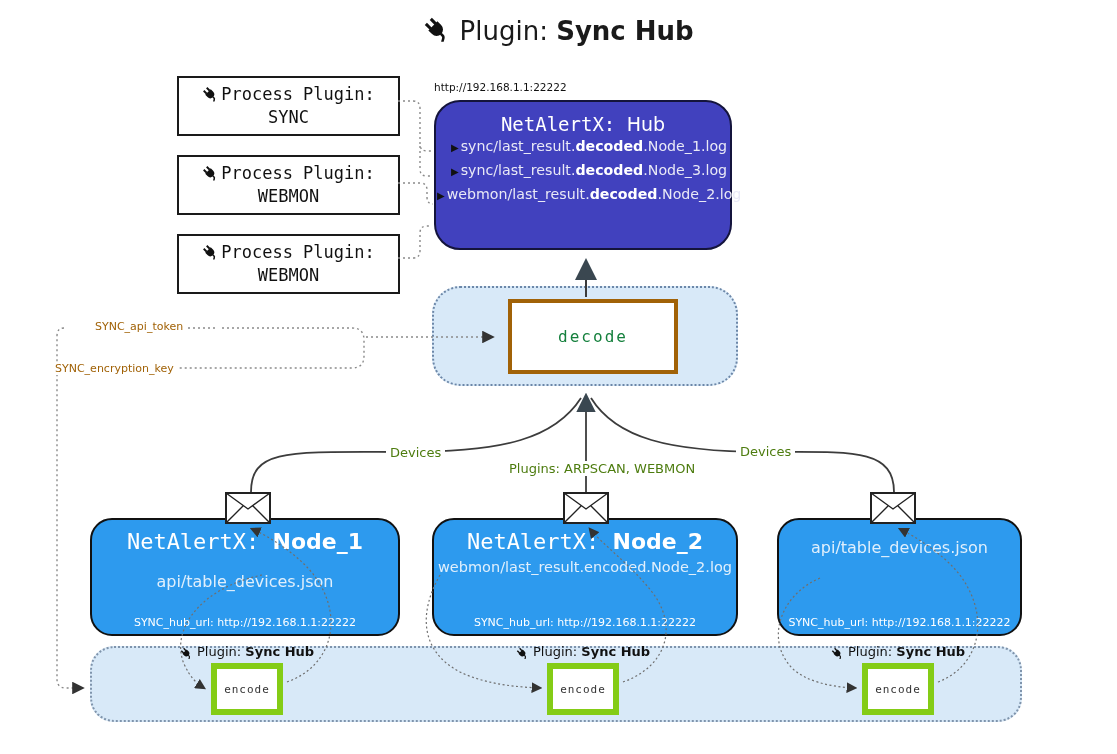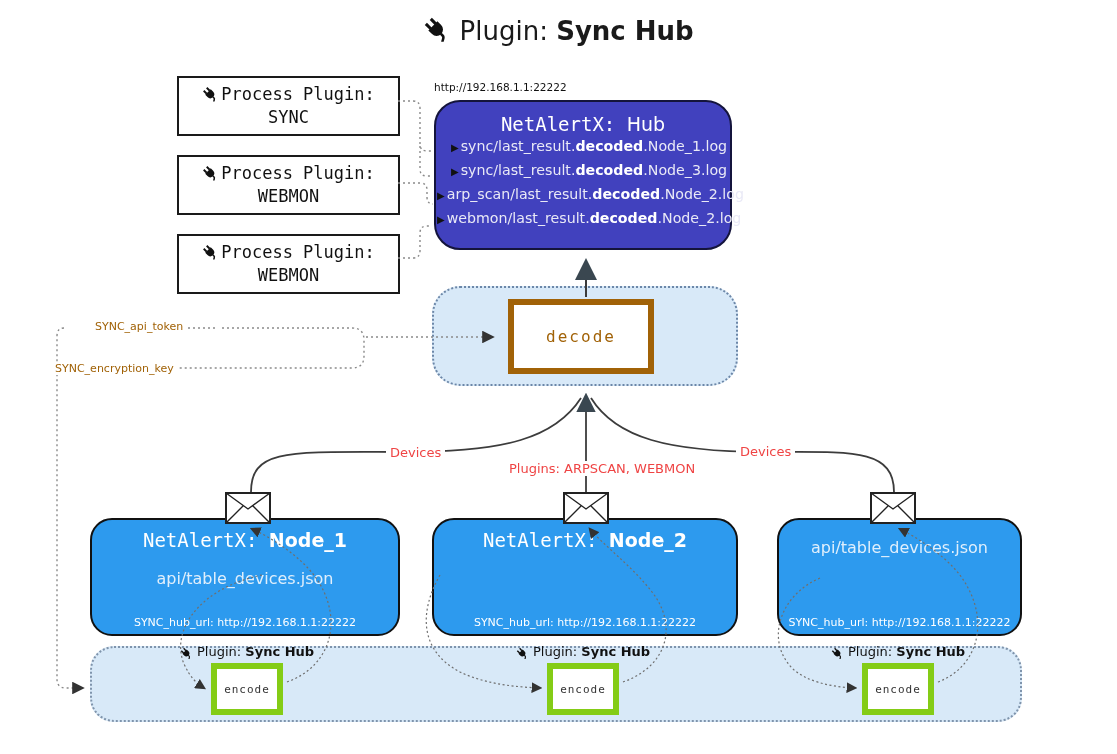--- a/index.html
+++ b/index.html
@@ -25,34 +25,34 @@
   #hub .hub-title{margin-top:11px;text-align:center;color:#fff;font-size:19px;}
   #hub .hub-title .b{font-weight:normal;font-family:"DejaVu Sans","Liberation Sans",sans-serif;}
   .hublog{color:#E9E9F6;font-size:14.2px;line-height:22px;white-space:nowrap;padding-left:15px;}
   .hublog.flush{padding-left:1px;line-height:22px;}
   .hublog .tri{color:#111;font-size:10px;margin-right:2px;}
   .hublog b{color:#fff;}
 
   
   #decode-panel{position:absolute;left:432px;top:286px;width:306px;height:100px;background:#D8E9F8;
         border:2px dotted #6c87a8;border-radius:28px;box-sizing:border-box;}
-  #decode-box{position:absolute;left:508px;top:299px;width:146px;height:75px;background:#fff;
-        border:6px solid #a16207;box-sizing:border-box;display:flex;align-items:center;justify-content:center;
-        font-size:16px;letter-spacing:2px;color:#a16207;}
+  #decode-box{position:absolute;left:508px;top:299px;width:170px;height:75px;background:#fff;
+        border:4px solid #a16207;box-sizing:border-box;display:flex;align-items:center;justify-content:center;
+        font-size:16px;letter-spacing:2px;color:#15803d;}
 
   
   .cfg{position:absolute;background:#fff;padding:0 3px;font-size:11px;color:#a16207;z-index:6;}
 
   
-  .edge-label{position:absolute;background:#fff;padding:0 4px;font-size:13px;color:#ef4444;z-index:6;}
+  .edge-label{position:absolute;background:#fff;padding:0 4px;font-size:13px;color:#4d7c0f;z-index:6;}
 
   
   .node{position:absolute;top:518px;height:118px;background:#2D9AEE;border:2px solid #111;
         border-radius:22px;box-sizing:border-box;overflow:hidden;}
-  .node .node-title{margin-top:9px;text-align:center;color:#fff;font-size:19px;white-space:nowrap;}
+  .node .node-title{margin-top:9px;text-align:center;color:#fff;font-size:22px;white-space:nowrap;}
   .node .node-title .b{font-weight:bold;font-family:"DejaVu Sans","Liberation Sans",sans-serif;}
   .node .file{text-align:center;color:#E0EFFC;font-size:14.5px;line-height:27px;white-space:nowrap;}
   .node .file.single{margin-top:14px;}
   .node .hub-url{position:absolute;bottom:5px;left:0;right:0;text-align:center;color:#fff;font-size:11px;}
 
   
   #band{position:absolute;left:90px;top:646px;width:932px;height:76px;background:#D8E9F8;
         border:2px dotted #7f94ac;border-radius:24px;box-sizing:border-box;}
   .encode-box{position:absolute;top:663px;width:72px;height:52px;background:#fff;border:6px solid #84cc16;
         box-sizing:border-box;display:flex;align-items:center;justify-content:center;
@@ -118,21 +118,20 @@
   </div>
 
   <div id="hub-url">http://192.168.1.1:22222</div>
   <div id="hub">
     <div class="hub-title mono">
       <span>NetAlertX:</span>
       <span class="b">Hub</span>
     </div>
     <div class="hublog"><span class="tri">▶</span><span>sync/last_result.</span><b>decoded</b><span>.Node_1.log</span></div>
     <div class="hublog"><span class="tri">▶</span><span>sync/last_result.</span><b>decoded</b><span>.Node_3.log</span></div>
-    <div class="hublog flush"><span class="tri">▶</span><span>arp_scan/last_result.</span><b>decoded</b><span>.Node_2.log</span></div>
     <div class="hublog flush"><span class="tri">▶</span><span>webmon/last_result.</span><b>decoded</b><span>.Node_2.log</span></div>
   </div>
 
   <div id="decode-panel"></div>
   <div id="decode-box" class="mono">decode</div>
 
   <div class="cfg" style="left:92px;top:320px">SYNC_api_token</div>
   <div class="cfg" style="left:52px;top:362px">SYNC_encryption_key</div>
 
   <div class="edge-label" style="left:386px;top:445px">Devices</div>
@@ -145,20 +144,21 @@
       <span class="b">Node_1</span>
     </div>
     <div class="file single" style="font-size:16px">api/table_devices.json</div>
     <div class="hub-url">SYNC_hub_url: http://192.168.1.1:22222</div>
   </div>
   <div class="node" style="left:432px;width:306px">
     <div class="node-title mono">
       <span>NetAlertX:</span>
       <span class="b">Node_2</span>
     </div>
+    <div class="file">webmon/last_result.encoded.Node_2.log</div>
     <div class="hub-url">SYNC_hub_url: http://192.168.1.1:22222</div>
   </div>
   <div class="node" style="left:777px;width:245px">
     <div class="file single" style="font-size:16px">api/table_devices.json</div>
     <div class="hub-url">SYNC_hub_url: http://192.168.1.1:22222</div>
   </div>
 
   <div id="band"></div>
 
   <div class="enc-label" style="left:162px">

